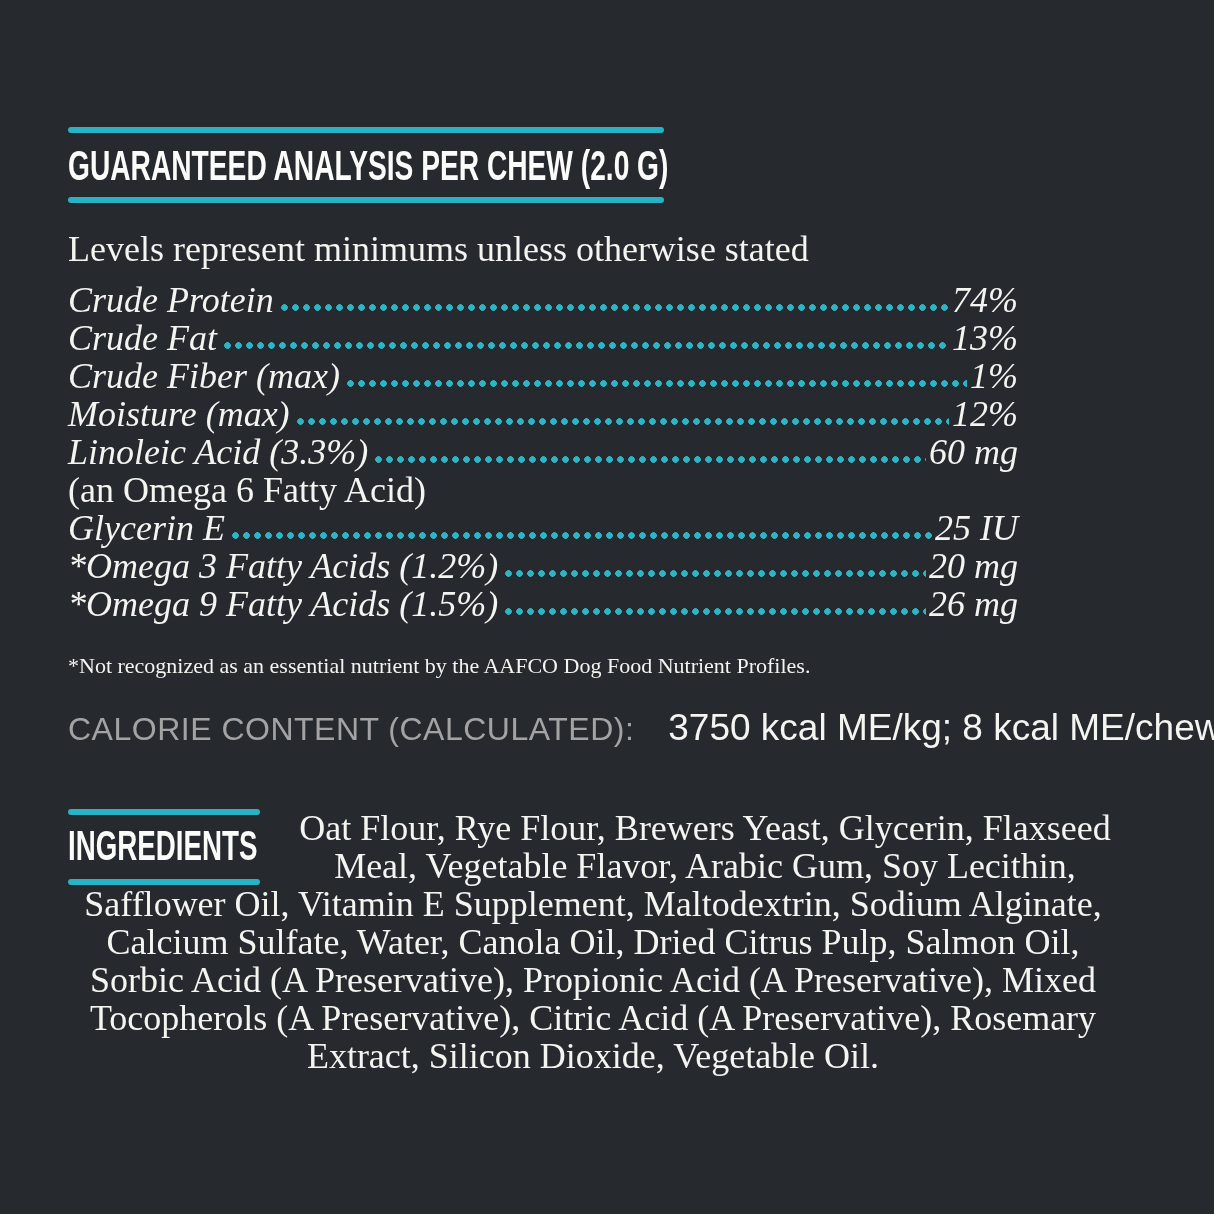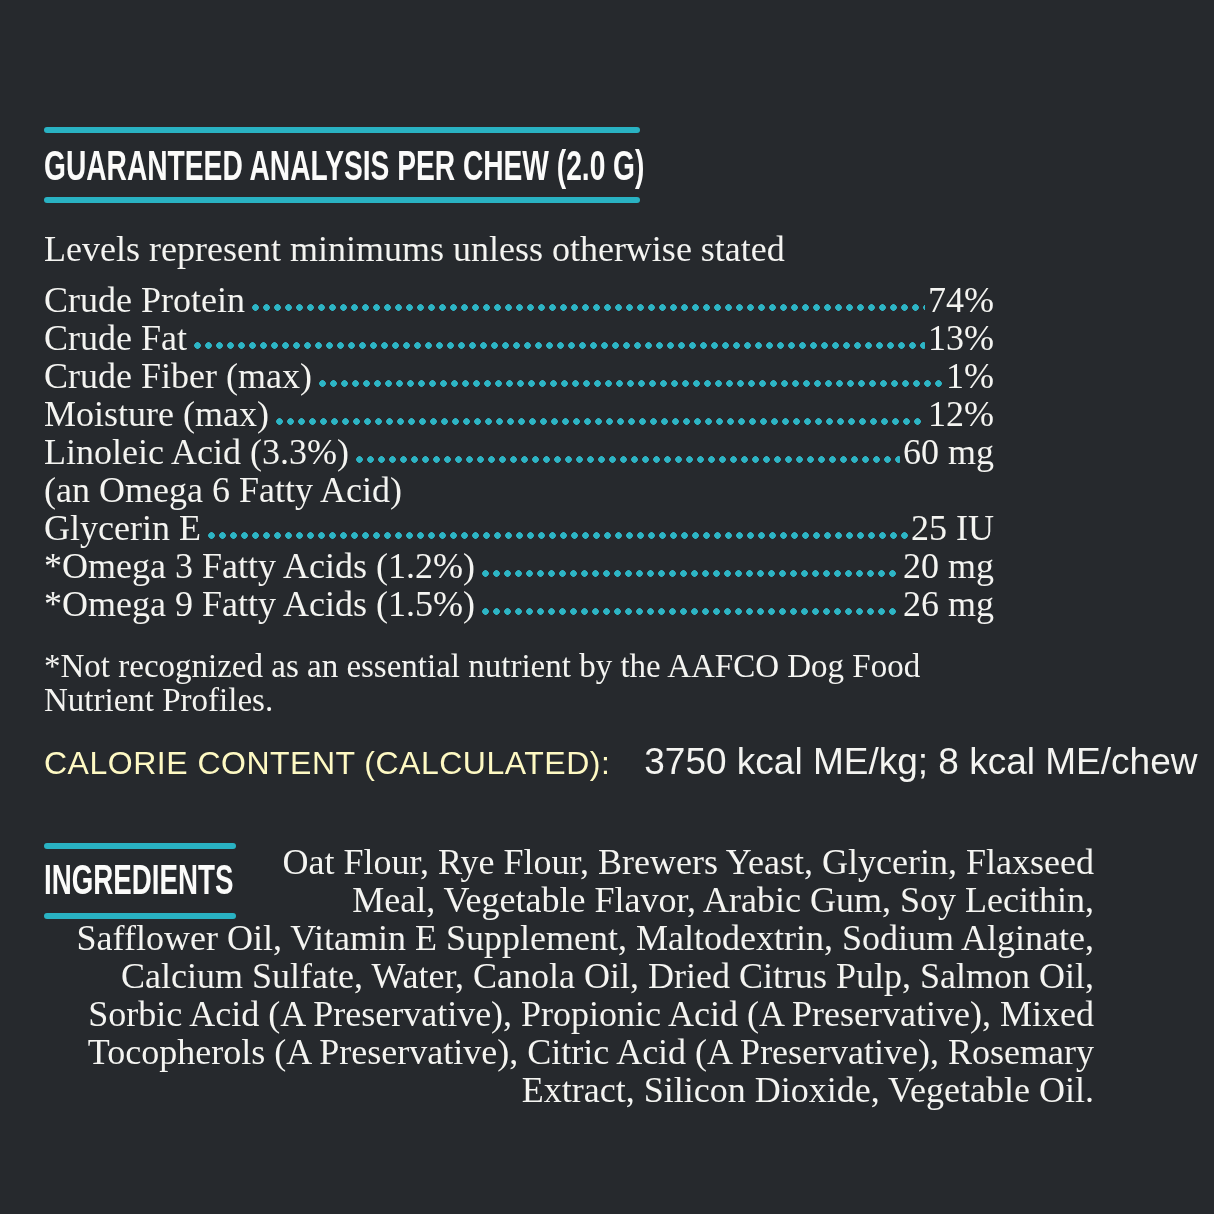--- a/index.html
+++ b/index.html
@@ -7,21 +7,21 @@
     width: 1214px; height: 1214px;
     background: #26292d;
     color: #f4f4f1;
     font-family: "Liberation Serif", serif;
     overflow: hidden;
     -webkit-font-smoothing: antialiased;
   }
   .page {
     box-sizing: border-box;
     width: 1214px; height: 1214px;
-    padding: 127px 0 0 44px;
+    padding: 127px 0 0 68px;
   }
 
   
   .heading-block { width: 596px; }
   .rule {
     height: 6px;
     background: #29b2c3;
     border-radius: 3px;
   }
   .ga-title {
@@ -46,20 +46,21 @@
 
   
   .rows { margin-top: 13px; width: 950px; }
   .row {
     display: flex;
     align-items: baseline;
     height: 38px;
     font-size: 36px;
     line-height: 38px;
     white-space: nowrap;
+    font-style: italic;
   }
   .row .leader {
     flex: 1 1 auto;
     align-self: flex-end;
     height: 9px;
     margin: 0 3px 7px 5px;
     background-image: radial-gradient(circle, #2db5c5 3px, rgba(45,181,197,0) 3.6px);
     background-size: 11px 9px;
     background-repeat: repeat-x;
     background-position: left center;
@@ -68,34 +69,34 @@
     font-size: 36px;
     line-height: 38px;
     height: 38px;
     white-space: nowrap;
   }
 
   
   .footnote {
     margin: 26px 0 0 0;
     max-width: 935px;
-    font-size: 33px;
+    font-size: 22px;
     line-height: 34px;
   }
 
   
   .calorie {
     margin: 24px 0 0 0;
     white-space: nowrap;
   }
   .cal-label {
     font-family: "Liberation Sans", sans-serif;
     font-size: 32px;
     letter-spacing: 0.5px;
-    color: #fef9c3;
+    color: #a3a3a3;
   }
   .cal-value {
     font-family: Liberation Sans, sans-serif;
     font-size: 37px;
     margin-left: 30px;
   }
 
   
   .ingredients {
     margin-top: 60px;
@@ -115,21 +116,21 @@
     line-height: 1.0;
     color: #fbfbfa;
     white-space: nowrap;
     transform: scaleX(0.66);
     transform-origin: left center;
   }
   .ing-text {
     margin: 3px 0 0 0;
     font-size: 36px;
     line-height: 38px;
-    text-align: right;
+    text-align: center;
   }
 </style>
 </head>
 <body>
 
 <div class="page">
 
   <section>
 
     <div class="heading-block">

